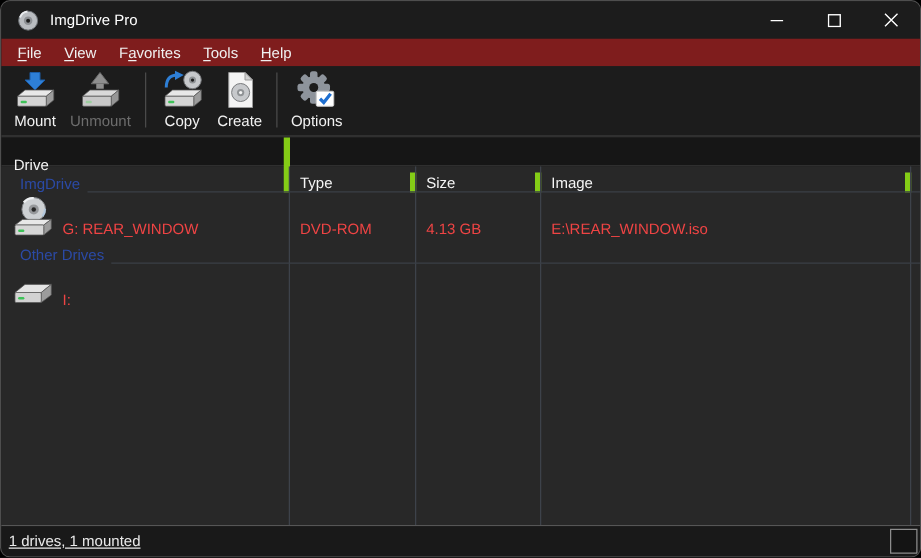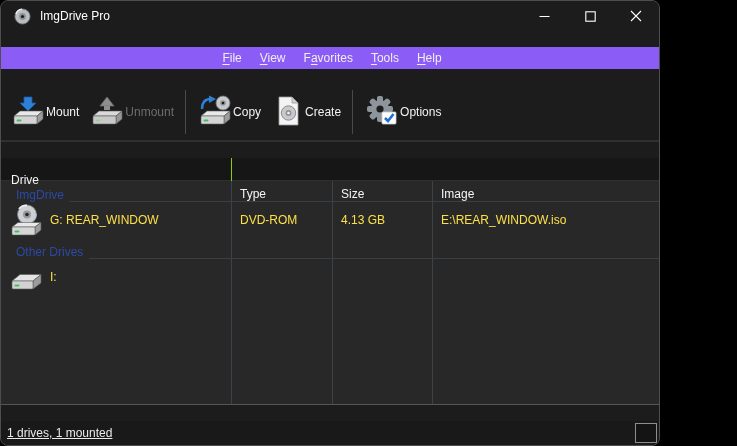--- a/index.html
+++ b/index.html
@@ -1,57 +1,56 @@
 <!DOCTYPE html>
 <html><head>
 <meta charset="utf-8">
 <style>
   html,body{margin:0;padding:0;background:#000;}
   *{box-sizing:border-box;font-family:"Liberation Sans",sans-serif;}
   .window{
-    width:660px;height:446px;
+    width:737px;height:446px;
     background:#1c1c1c;
     border:1px solid #4e4e4e;
     border-radius:8px;
     overflow:hidden;
     display:flex;flex-direction:column;
     color:#f0f0f0;
     position:relative;
-    gap:16px;
   }
   
   .titlebar{height:30px;display:flex;align-items:center;flex:0 0 auto;background:#1c1c1c;}
   .titlebar .app-icon{margin-left:13px;width:17px;height:17px;display:flex;}
   .titlebar .title{margin-left:9px;font-size:12px;color:#ffffff;}
   .win-controls{margin-left:auto;display:flex;height:100%;}
   .win-btn{width:46px;height:100%;display:flex;align-items:center;justify-content:center;background:transparent;border:none;padding:0;cursor:default;}
   
-  .menubar{height:22px;display:flex;align-items:center;padding-left:4px;flex:0 0 auto;background:#8b5cf6;justify-content:center;}
+  .menubar{height:22px;display:flex;align-items:center;padding-left:4px;flex:0 0 auto;background:#7f1d1d;}
   .menu-item{font-size:12px;color:#f0f0f0;padding:2px 9px;background:transparent;border:none;}
   .menu-item u{text-decoration:underline;text-underline-offset:2px;}
   
   .toolbar{height:57px;display:flex;align-items:center;padding:2px 2px 4px 4px;flex:0 0 auto;background:#1c1c1c;border-bottom:2px solid #303030;}
-  .tool-btn{display:flex;align-items:center;justify-content:center;background:transparent;border:none;padding:2px 5px;height:52px;min-width:44px;}
+  .tool-btn{display:flex;flex-direction:column;align-items:center;justify-content:center;background:transparent;border:none;padding:2px 5px;height:52px;min-width:44px;}
   .tool-btn .tb-label{font-size:12px;color:#f2f2f2;margin-top:1px;line-height:13px;}
   .tool-btn.disabled .tb-label{color:#6d6d6d;}
   .tool-sep{width:1px;height:44px;background:#4a4a4a;margin:0 6px;flex:0 0 auto;}
   
   .listview{flex:1 1 auto;display:flex;flex-direction:column;background:#282828;position:relative;border-bottom:1px solid #565656;min-height:0;}
   .lv-header{display:grid;grid-template-columns:231px 101px 100px 296px 1fr;height:23px;flex:0 0 auto;background:#161616;border-bottom:1px solid #2f2f2f;}
-  .lv-header .hcell{display:flex;align-items:center;font-size:12px;color:#f5f5f5;padding-left:10px;border-right:1px solid #84cc16;background:transparent;border-top:none;border-bottom:none;border-left:none;text-align:left;}
+  .lv-header .hcell{display:flex;align-items:center;font-size:12px;color:#f5f5f5;padding-left:10px;border-right:5px solid #84cc16;background:transparent;border-top:none;border-bottom:none;border-left:none;text-align:left;}
   .lv-header .hcell.hfill{border-right:none;padding-left:0;}
   .lv-header .hcell:nth-child(n+2){padding-left:8px;margin-top:28px;}
   .lv-body{flex:1 1 auto;position:relative;overflow:hidden;}
   .col-line{position:absolute;top:0;bottom:0;width:1px;background:#3d424a;}
   .col-line.c1{left:230px;}.col-line.c2{left:331px;}.col-line.c3{left:431px;}.col-line.c4{left:727px;}
   .group-row{height:21px;display:flex;align-items:flex-end;padding-left:15px;position:relative;z-index:2;}
   .group-label{font-size:12px;color:#2b4aa6;white-space:nowrap;}
   .group-line{flex:1 1 auto;height:1px;background:#3a3f46;margin-left:6px;}
   .data-row{display:grid;grid-template-columns:231px 101px 100px 296px 1fr;height:36px;position:relative;z-index:2;}
-  .data-row .dcell{display:flex;align-items:center;font-size:12px;color:#fde047;padding-left:8px;overflow:hidden;white-space:nowrap;}
+  .data-row .dcell{display:flex;align-items:flex-end;font-size:12px;color:#ef4444;padding-left:8px;overflow:hidden;white-space:nowrap;}
   .data-row .dcell.first{padding-left:8px;gap:7px;}
   .drive-ico{flex:0 0 auto;display:flex;}
   
   .statusbar{height:24px;flex:0 0 auto;background:#191919;display:flex;align-items:center;padding-left:6px;position:relative;}
   .status-text{font-size:12px;color:#eaeaea;text-decoration:underline;}
   .resize-grip{position:absolute;right:2px;top:2px;bottom:2px;width:22px;border:1px solid #8d8d8d;background:#141414;}
 </style>
 </head>
 <body>
 

